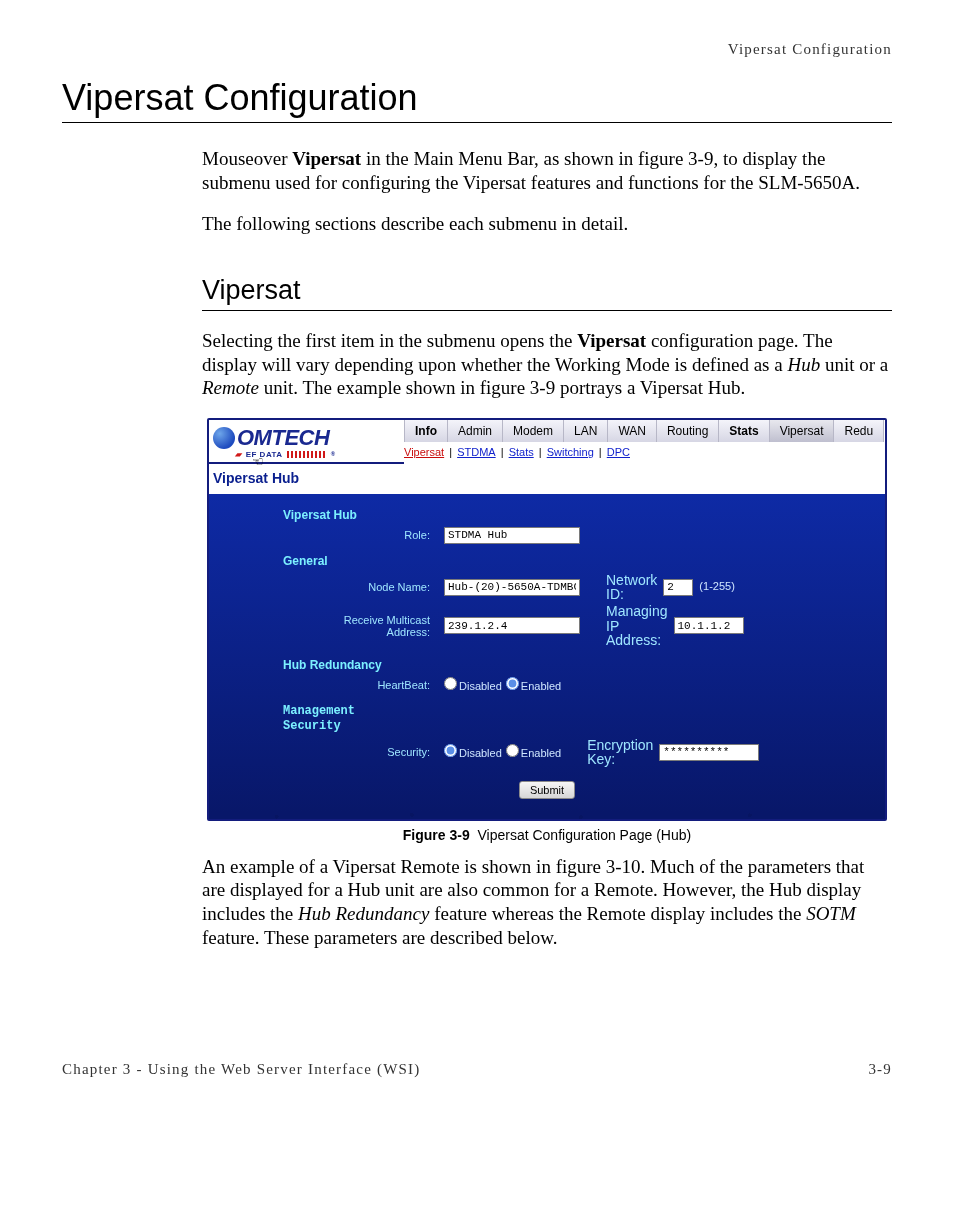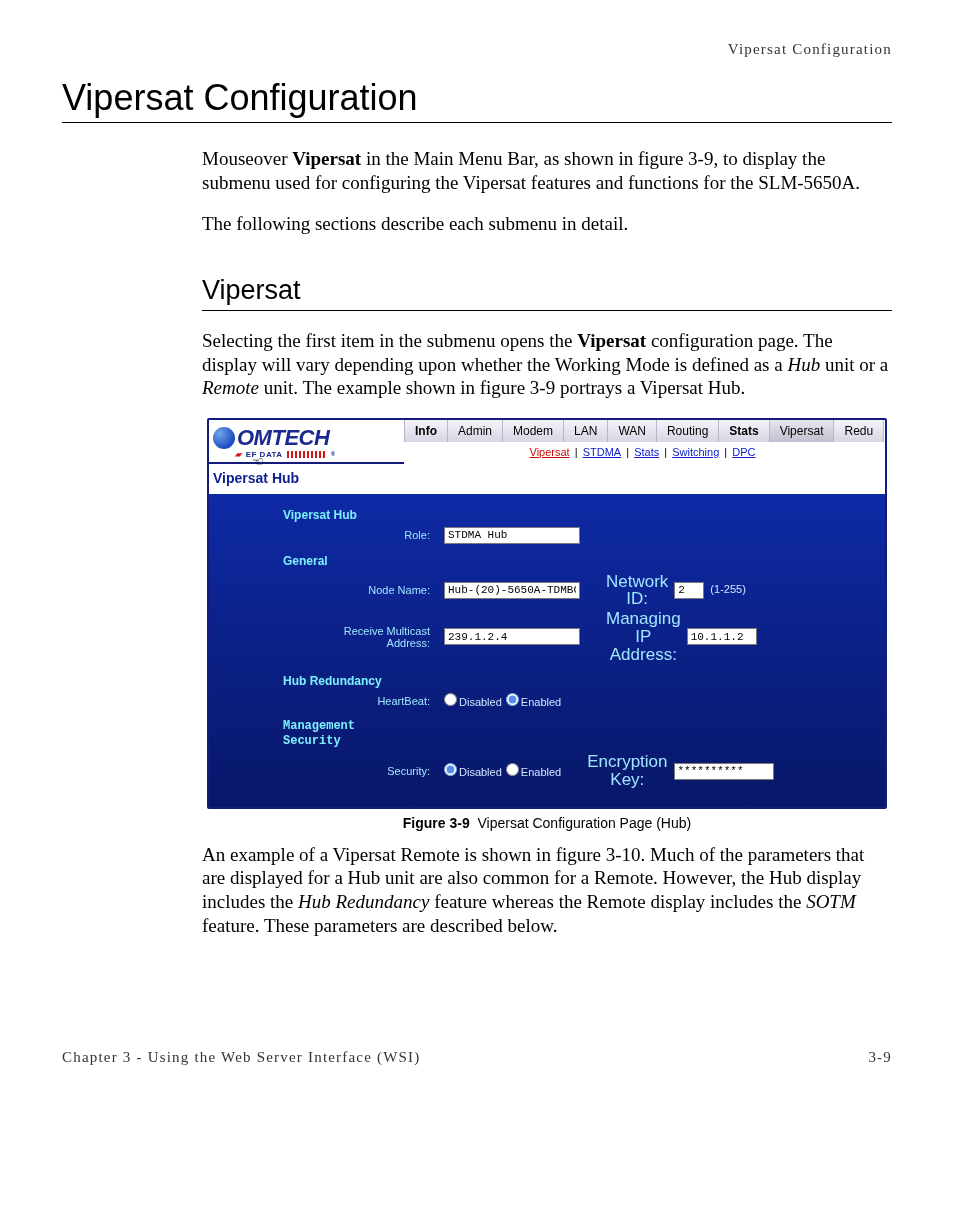--- a/index.html
+++ b/index.html
@@ -140,21 +140,21 @@
     font-family: Arial, sans-serif;
   }
   .menu-item.bold { font-weight: 700; }
   .menu-item.active {
     background: linear-gradient(#e8e8ee,#bfbfcf);
   }
   .menu-item:first-child { border-left: 1px solid #b7b7c7; }
   .menu-item:last-child { border-right: 1px solid #b7b7c7; }
   .submenu-row {
     display:flex;
-    justify-content:center;
+    justify-content:flex-start;
     align-items:center;
     height:22px;
     padding-right:4px;
     font-size:11px;
     background:#fff;
   }
   .subnav a { color:#c90c0c; text-decoration: underline; cursor:pointer;}
   .subnav .sep { color:#000; padding:0 2px; }
   .subnav a.secondary { color:#1122cc; }
   .cursor-hand {
@@ -208,22 +208,22 @@
     padding: 1px 3px;
     height: 17px;
     font-family: Liberation Mono, monospace;
   }
   .field-input.w130 { width: 136px; }
   .field-input.w70 { width: 70px; }
   .field-input.w36 { width: 30px; }
   .field-input.w100 { width: 100px; }
   .mid-label {
     color: #9fe6ff;
-    font-size: 17px;
-    text-align: center;
+    font-size: 14px;
+    text-align: left;
     padding: 0 6px 0 26px;
     line-height: 1.05;
   }
   .hint {
     color: #cfe6ff;
     font-size: 11px;
     padding-left: 6px;
   }
   .radio-set { display:flex; gap:4px; color:#cfe6ff; font-size:11px; }
   .radio-set input { margin: 0 2px 0 0; accent-color: #5a8ee6;}
@@ -353,20 +353,23 @@
             <div class="field-label">Security:</div>
             <div class="radio-set">
               <label><input type="radio" name="sec" checked="" style=""><span>Disabled</span></label>
               <label><input type="radio" name="sec" style=""><span>Enabled</span></label>
             </div>
             <div class="mid-label" style="white-space:pre;">Encryption
 Key:</div>
             <input class="field-input w100" value="**********" style="">
           </div>
 
+          <div class="submit-row">
+            <button class="submit-btn">Submit</button>
+          </div>
         </div>
         <div class="torn-edge"></div>
       </div>
     </div>
 
     <div class="figure-caption">
       <span class="fignum">Figure 3-9</span>&nbsp;&nbsp;<span>Vipersat Configuration Page (Hub)</span>
     </div>
   </div>
 

